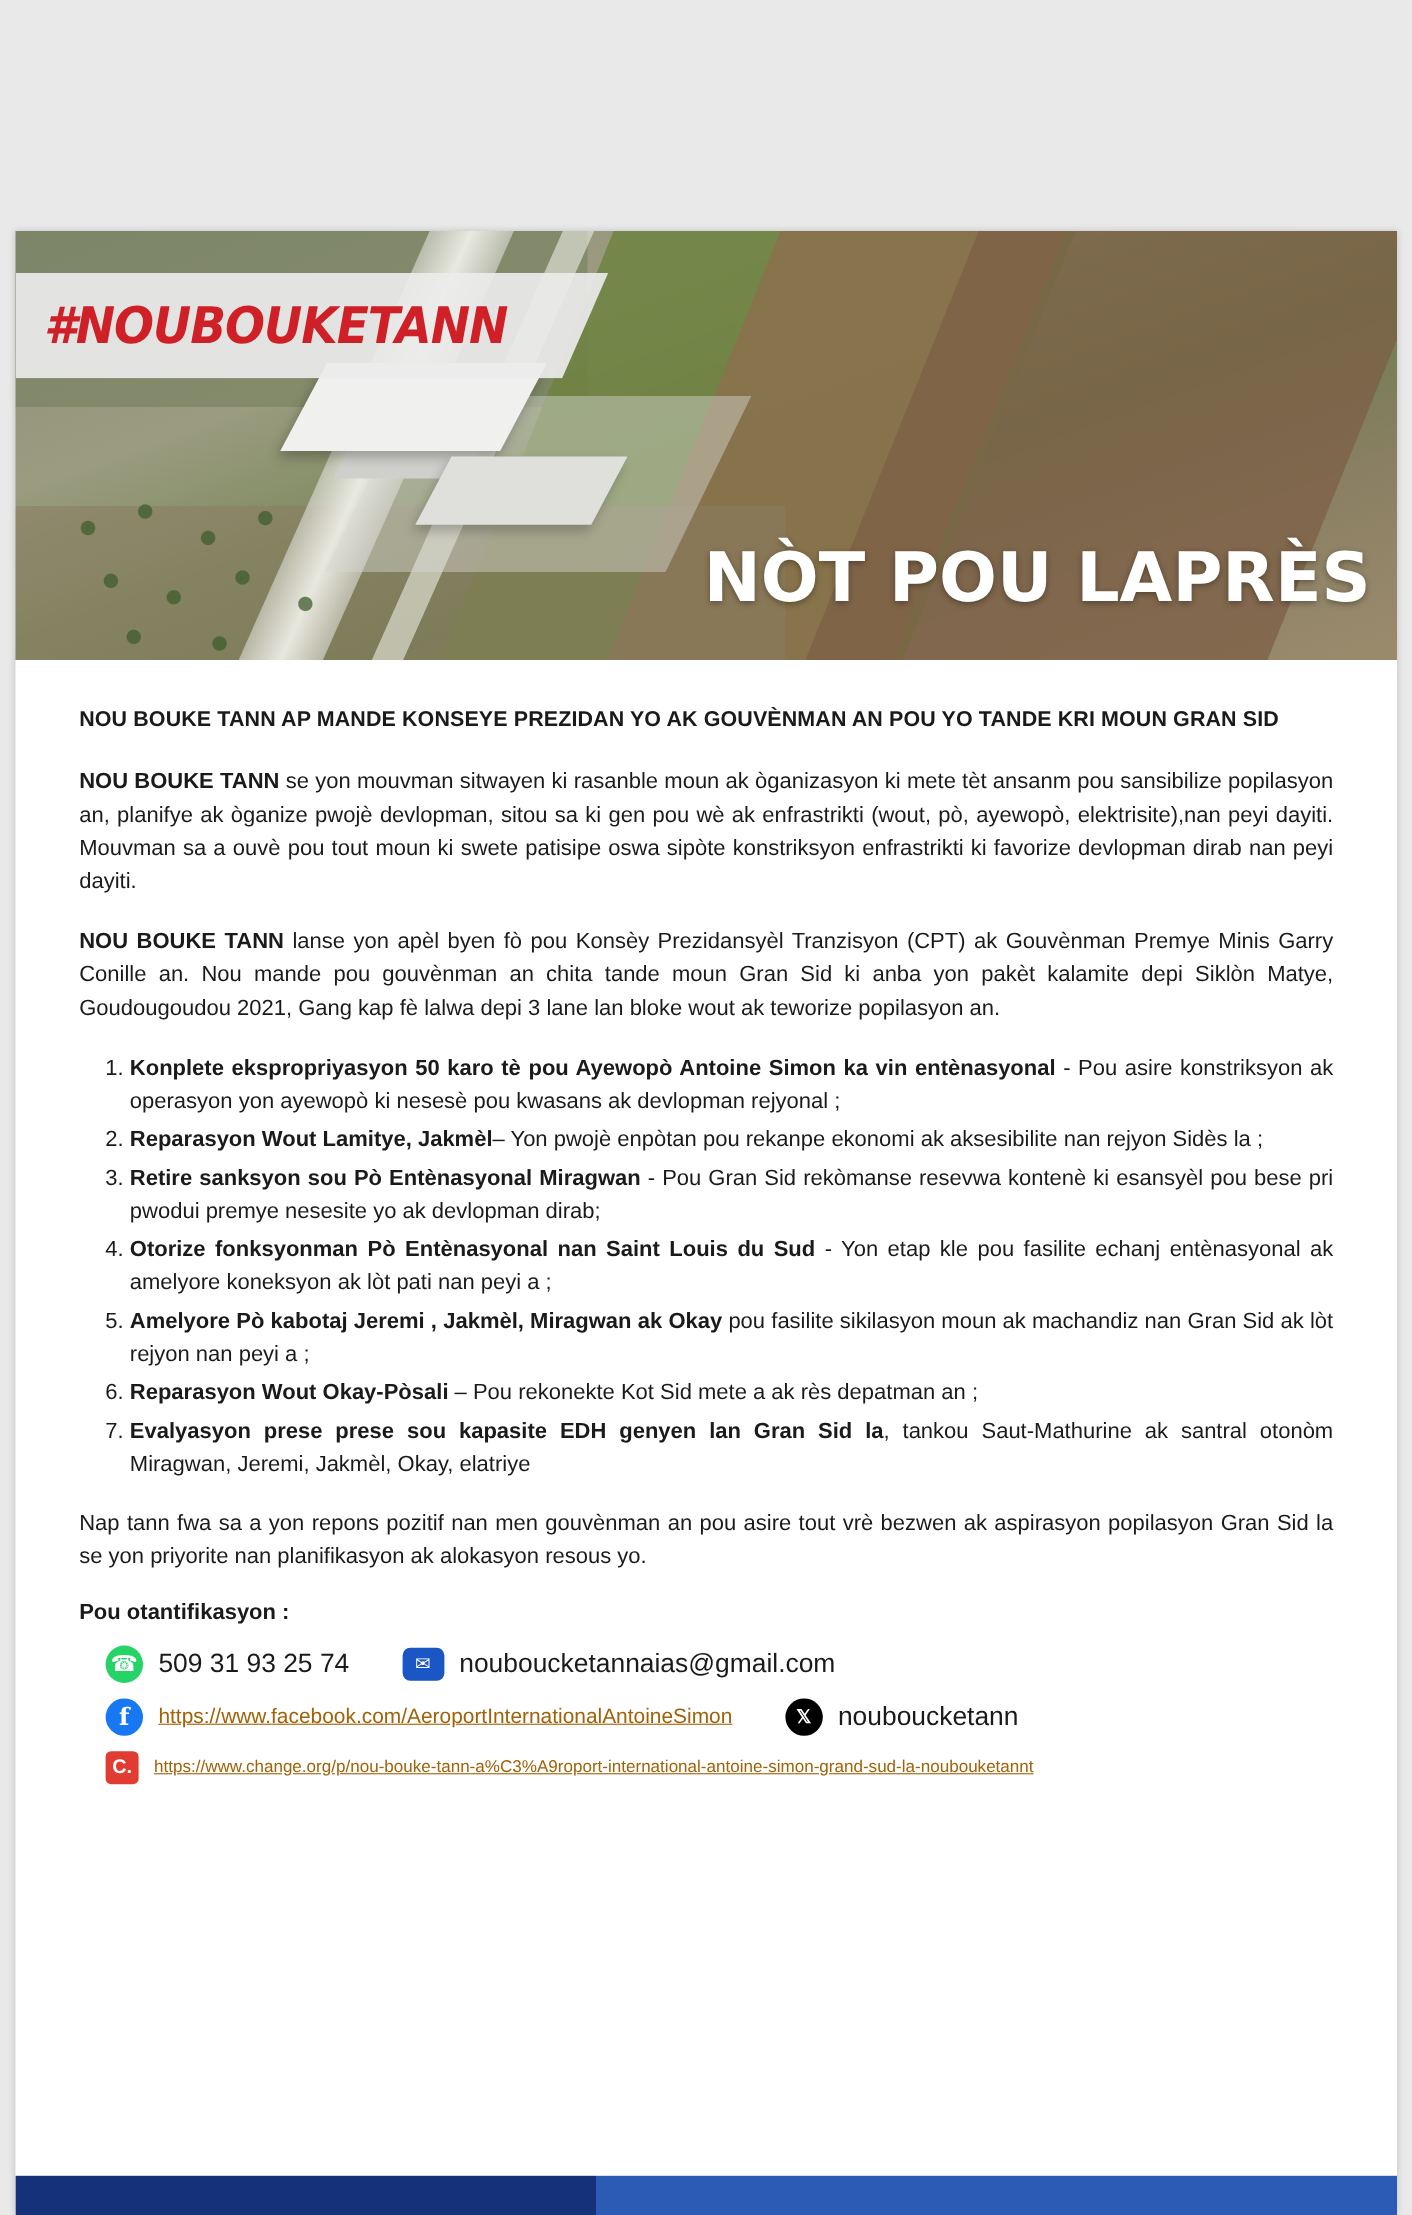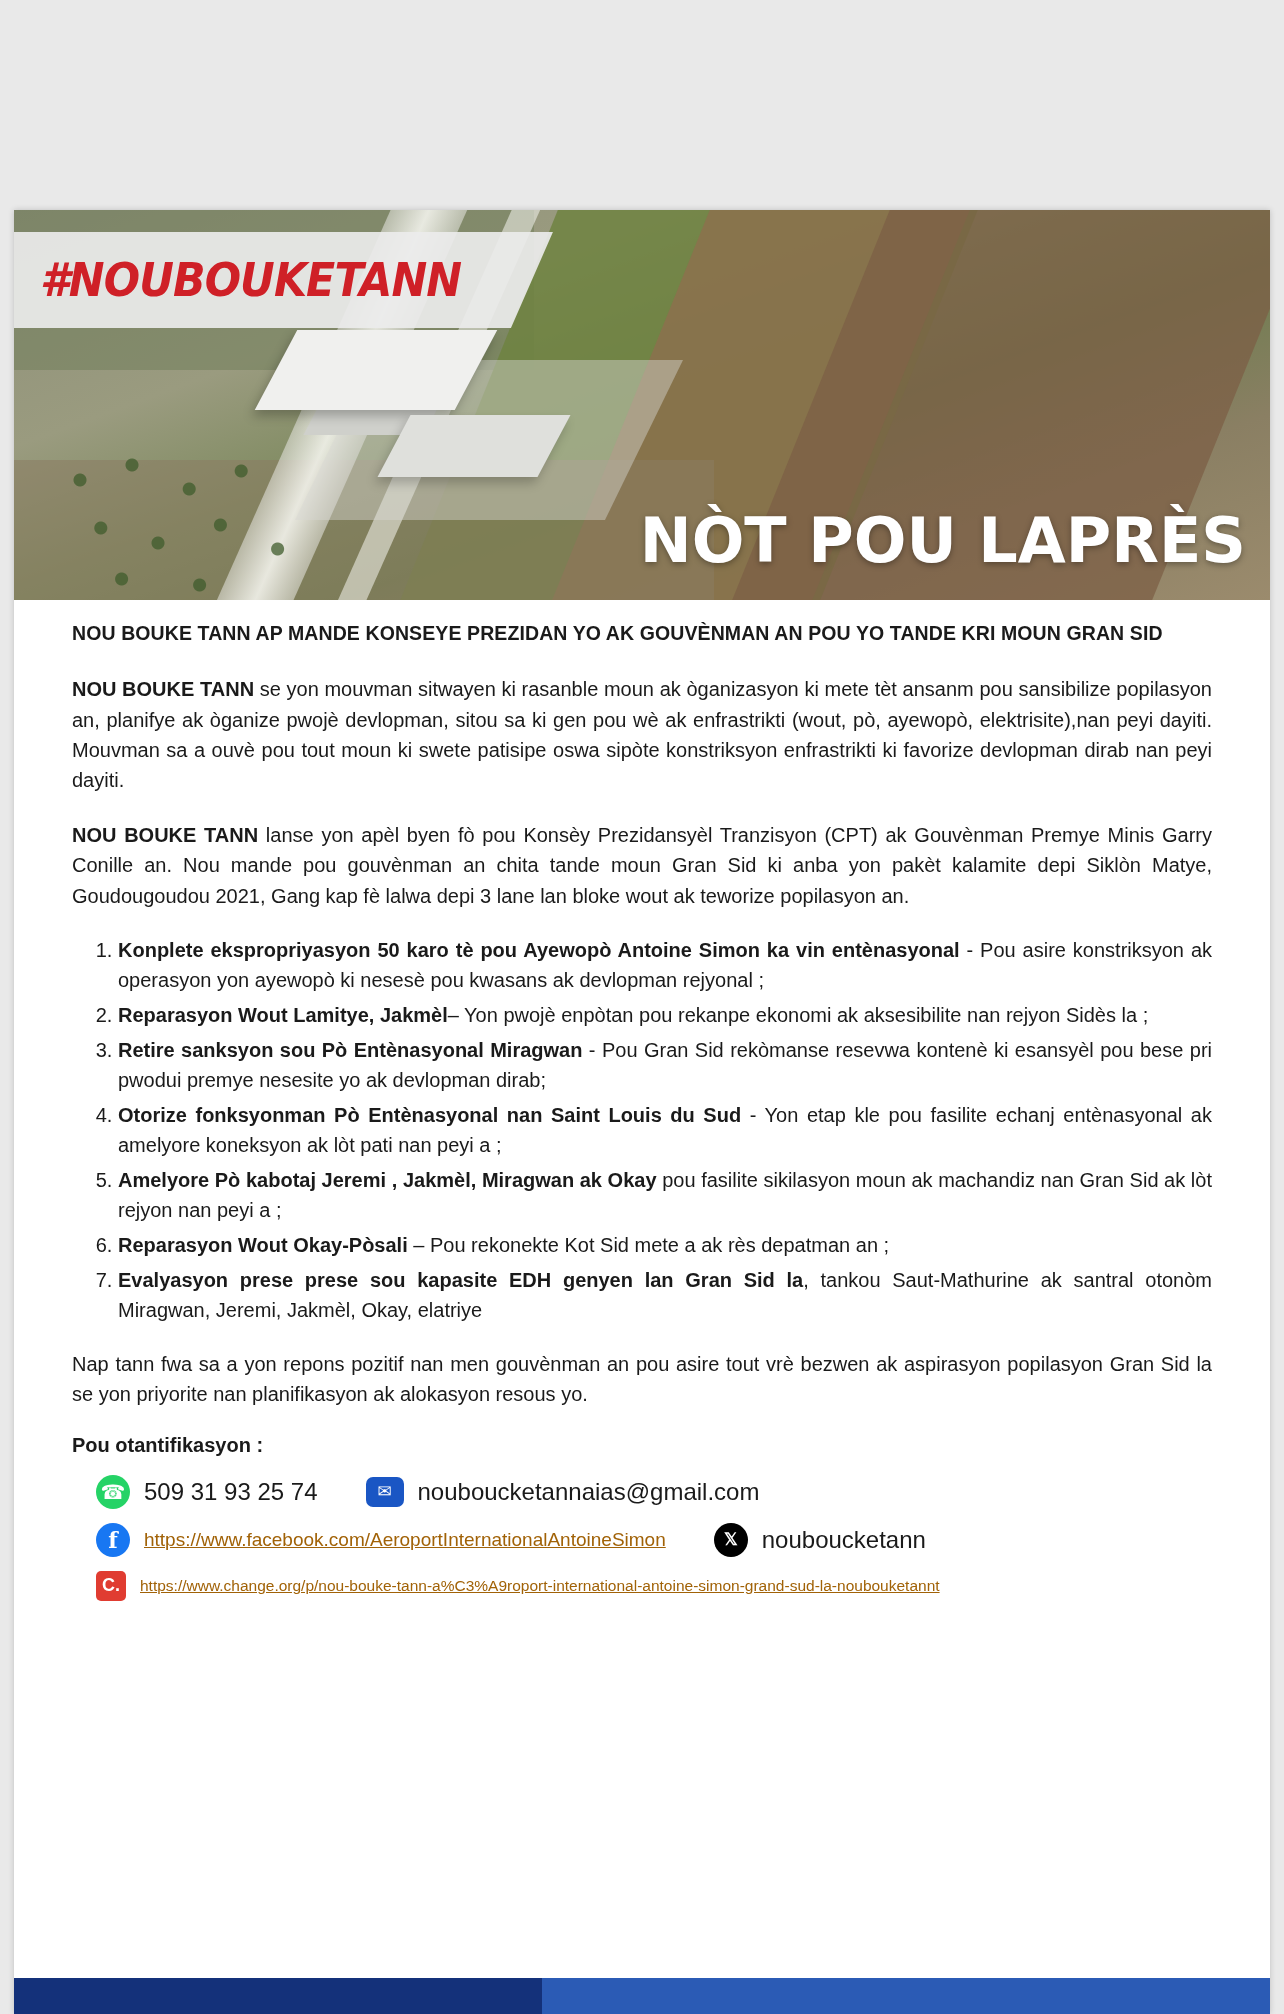--- a/index.html
+++ b/index.html
@@ -121,21 +121,21 @@
       radial-gradient(circle at 18% 52%, #3f5c2c 6px, transparent 7px),
       radial-gradient(circle at 40% 62%, #3f5c2c 6px, transparent 7px),
       radial-gradient(circle at 64% 50%, #3f5c2c 6px, transparent 7px),
       radial-gradient(circle at 86% 66%, #3f5c2c 6px, transparent 7px),
       radial-gradient(circle at 26% 86%, #3f5c2c 6px, transparent 7px),
       radial-gradient(circle at 56% 90%, #3f5c2c 6px, transparent 7px);
     opacity: .75;
   }
   .hero-tab {
     position: absolute;
-    left: 0; top: 22px;
+    left: 0; top: 38px;
     height: 96px;
     padding: 0 60px 0 26px;
     background: rgba(236,236,236,0.92);
     display: flex;
     align-items: center;
     clip-path: polygon(0 0, 100% 0, calc(100% - 42px) 100%, 0 100%);
   }
   .hashtag {
     font-family: "DejaVu Sans", sans-serif;
     font-weight: 700;
@@ -143,21 +143,21 @@
     font-size: 46px;
     letter-spacing: -1px;
     color: #cf2027;
     white-space: nowrap;
     transform: scaleX(0.93);
     transform-origin: left center;
   }
   .hero-title-wrap {
     position: absolute;
     right: 24px;
-    bottom: 28px;
+    bottom: 44px;
   }
   .hero-title {
     font-family: "DejaVu Sans", sans-serif;
     font-weight: 700;
     font-size: 62px;
     color: #ffffff;
     letter-spacing: 0px;
     line-height: 1.0;
     text-shadow: 0 2px 6px rgba(0,0,0,.35);
   }
@@ -165,21 +165,21 @@
     margin-top: 12px;
     font-family: "DejaVu Sans", sans-serif;
     font-weight: 400;
     font-size: 37px;
     color: #f0f0f0;
     letter-spacing: 1px;
     text-shadow: 0 2px 5px rgba(0,0,0,.35);
   }
   
   .body-wrap {
-    padding: 19px 58px 0 58px;
+    padding: 40px 58px 0 58px;
     color: #1a1a1a;
   }
   .doc-heading {
     font-size: 19.5px;
     font-weight: 700;
     line-height: 1.5;
     letter-spacing: .1px;
     margin: 0 0 26px 0;
   }
   p.para {

